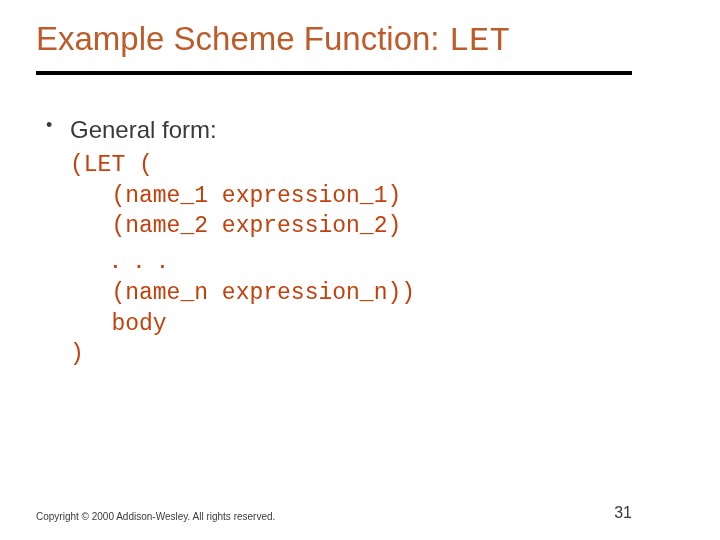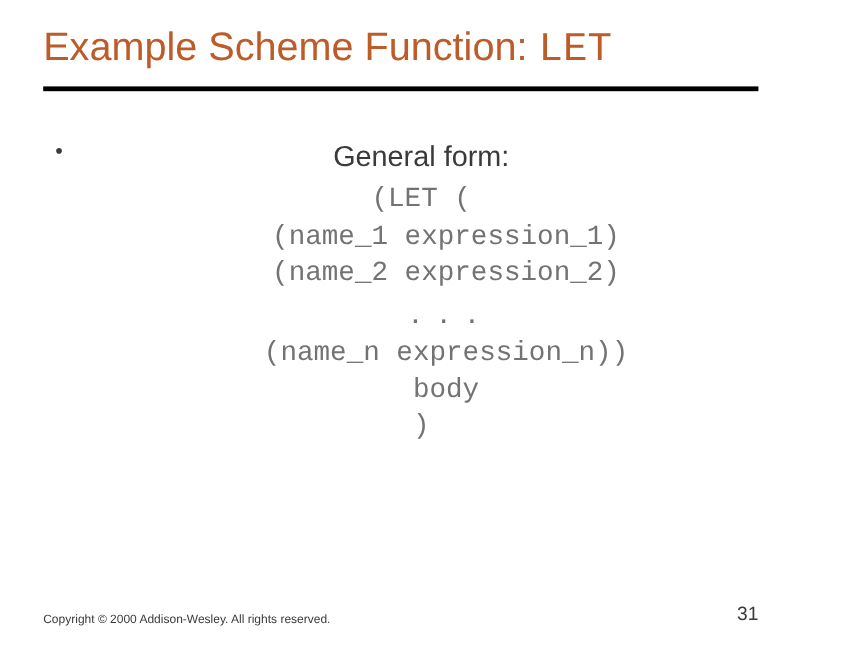--- a/index.html
+++ b/index.html
@@ -35,21 +35,20 @@
   }
   .rule {
     height: 4px;
     background: #000000;
     margin: 6px 0 40px 0;
   }
   ul.content {
     list-style: none;
     margin: 0;
     padding: 0 0 0 8px;
-    text-align: center;
   }
   ul.content > li {
     position: relative;
     padding-left: 26px;
     margin-bottom: 6px;
     font-size: 24px;
     line-height: 1.22;
     color: #3a3a3a;
   }
   ul.content > li::before {
@@ -58,21 +57,21 @@
     left: 2px;
     top: 0px;
     font-size: 18px;
     color: #3a3a3a;
   }
   .code {
     font-family: "Courier New", Courier, monospace;
     font-size: 23px;
     white-space: pre;
     line-height: 1.32;
-    color: #737373;
+    color: #c2410c;
     margin-top: 6px;
   }
   .ellipsis {
     font-family: "Lucida Sans Unicode", "Trebuchet MS", sans-serif;
     font-size: 28px;
     letter-spacing: 4px;
   }
   .footer {
     position: absolute;
     left: 36px;

